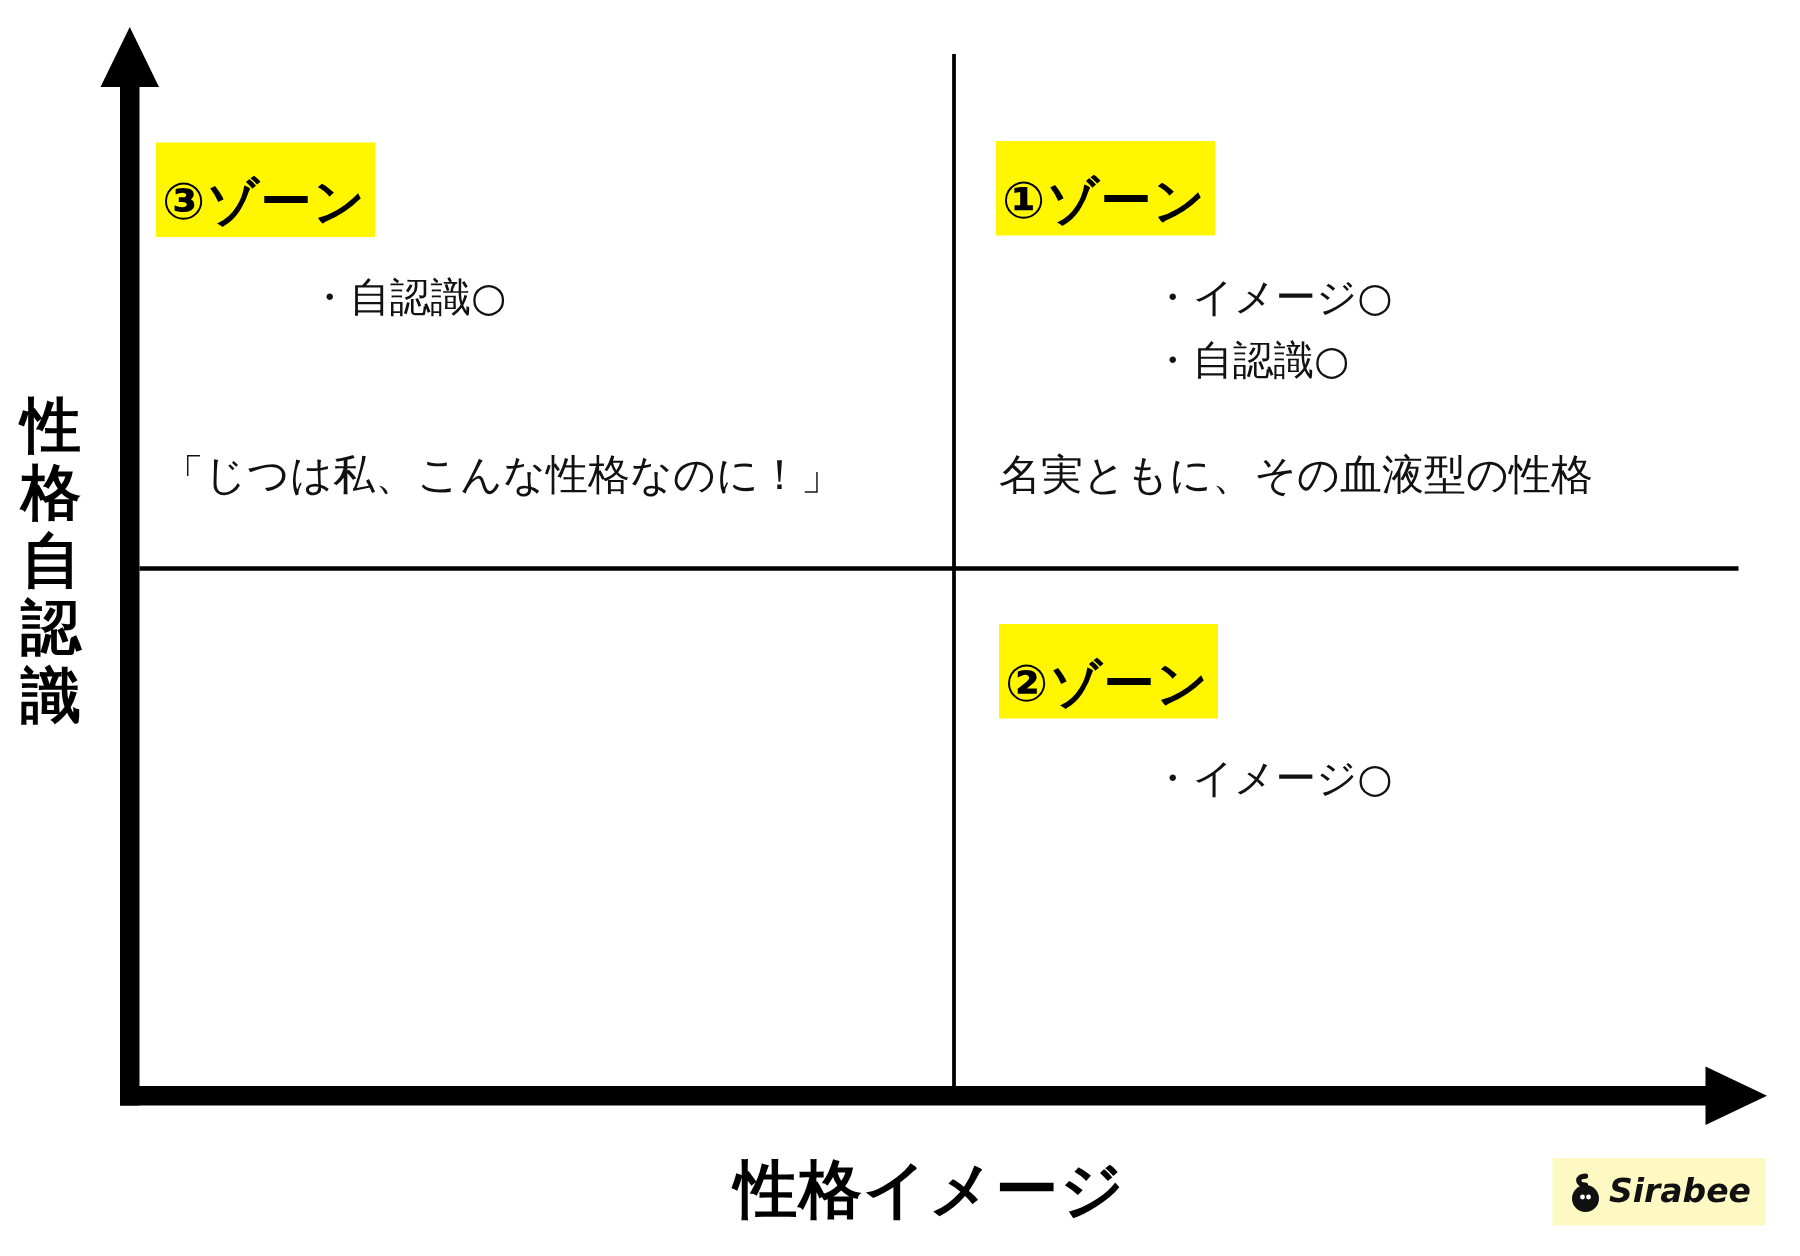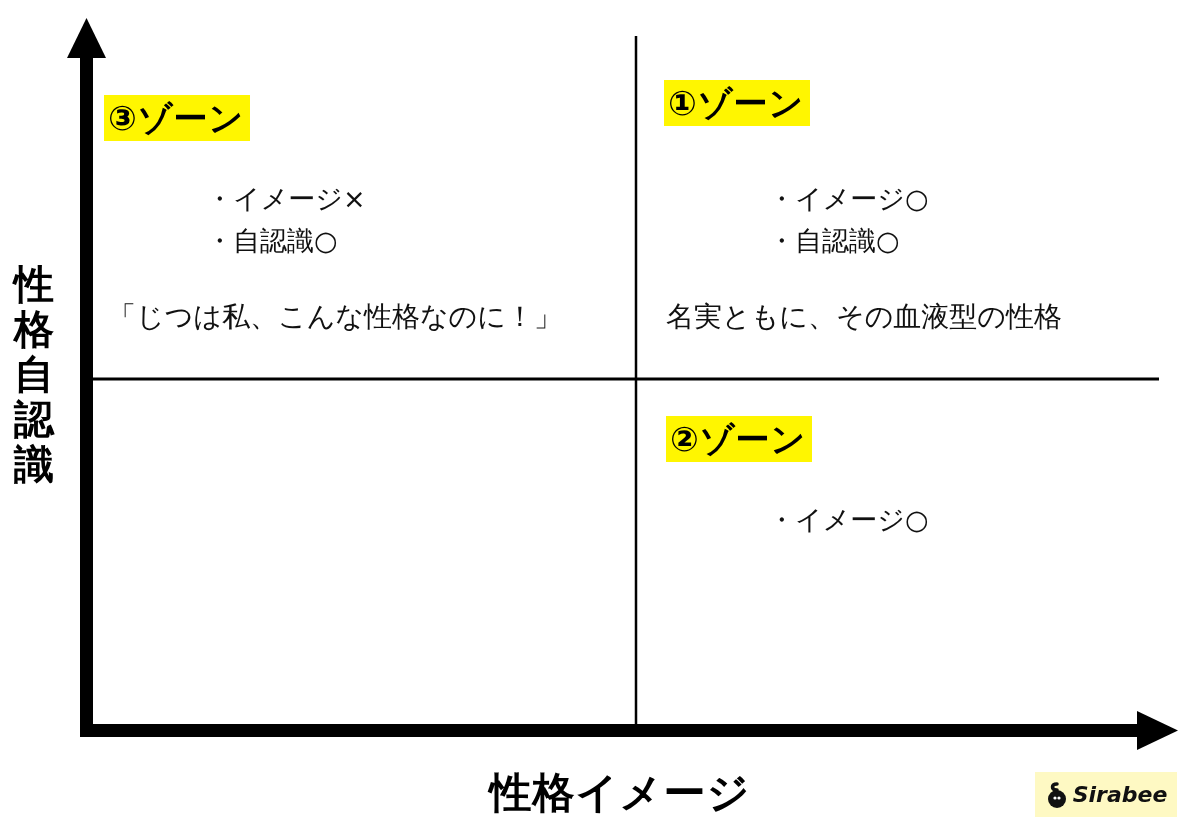--- a/index.html
+++ b/index.html
@@ -1,20 +1,20 @@
 <!DOCTYPE html>
 <html><head>
 <meta charset="utf-8">
 <style>
   html, body { margin: 0; padding: 0; background: #ffffff; }
   body { width: 1200px; height: 837px; position: relative; overflow: hidden;
          font-family: "DejaVu Sans", "Liberation Sans", sans-serif; color: #111; }
   .axes { position: absolute; left: 0; top: 0; }
   .zone-title { position: absolute; background: #fff600; font-size: 34px; font-weight: bold;
-                line-height: 46px; padding: 0 6px 0 4px; letter-spacing: 1px; color: #000; }
+                line-height: 46px; padding: 17px 6px 0 4px; letter-spacing: 1px; color: #000; }
   .bullets { position: absolute; font-size: 27px; line-height: 42px; color: #111; }
   .bullets div { white-space: nowrap; }
   .quote { position: absolute; font-size: 28px; line-height: 42px; color: #111; white-space: nowrap; }
   .y-label { position: absolute; left: 10px; top: 262px; width: 48px; font-size: 40px; font-weight: bold;
              line-height: 45px; text-align: center; color: #000; }
   .y-label span { display: block; }
   .x-label { position: absolute; left: 0; width: 1240px; top: 765px; text-align: center;
              font-size: 42px; font-weight: bold; letter-spacing: 1px; color: #000; }
   .logo { position: absolute; left: 1035px; top: 772px; width: 142px; height: 45px; background: #fef9c3;
           display: flex; align-items: center; justify-content: center; gap: 4px; }
@@ -39,26 +39,25 @@
 <div class="y-label">
   <span>性</span>
   <span>格</span>
   <span>自</span>
   <span>認</span>
   <span>識</span>
 </div>
 
 <div class="zone-title" style="left:104px; top:95px;">③ゾーン</div>
 <div class="bullets" style="left:206px; top:178px;">
-  <div>・イメージ×</div>
   <div>・自認識○</div>
 </div>
 <div class="quote" style="left:108px; top:296px;">「じつは私、こんな性格なのに！」</div>
 
-<div class="zone-title" style="left:664px; top:80px;">①ゾーン</div>
+<div class="zone-title" style="left:664px; top:94px;">①ゾーン</div>
 <div class="bullets" style="left:768px; top:178px;">
   <div>・イメージ○</div>
   <div>・自認識○</div>
 </div>
 <div class="quote" style="left:666px; top:296px;">名実ともに、その血液型の性格</div>
 
 <div class="zone-title" style="left:666px; top:416px;">②ゾーン</div>
 <div class="bullets" style="left:768px; top:499px;">
   <div>・イメージ○</div>
 </div>

